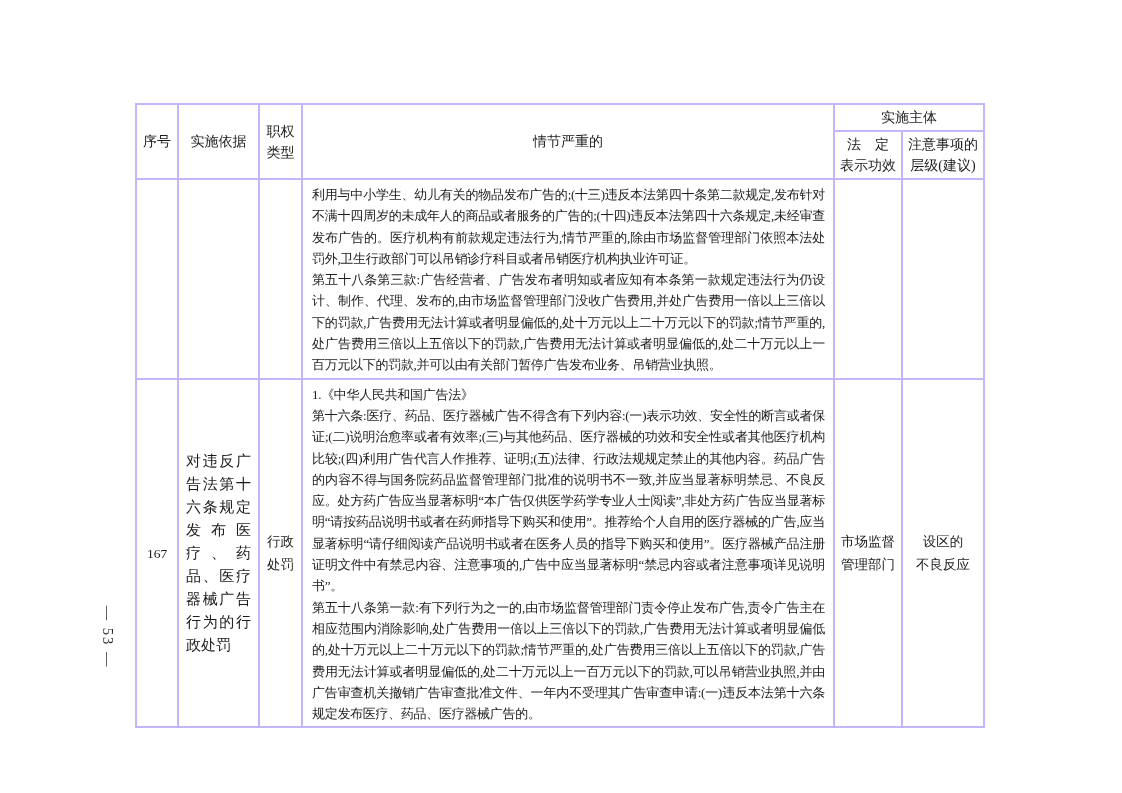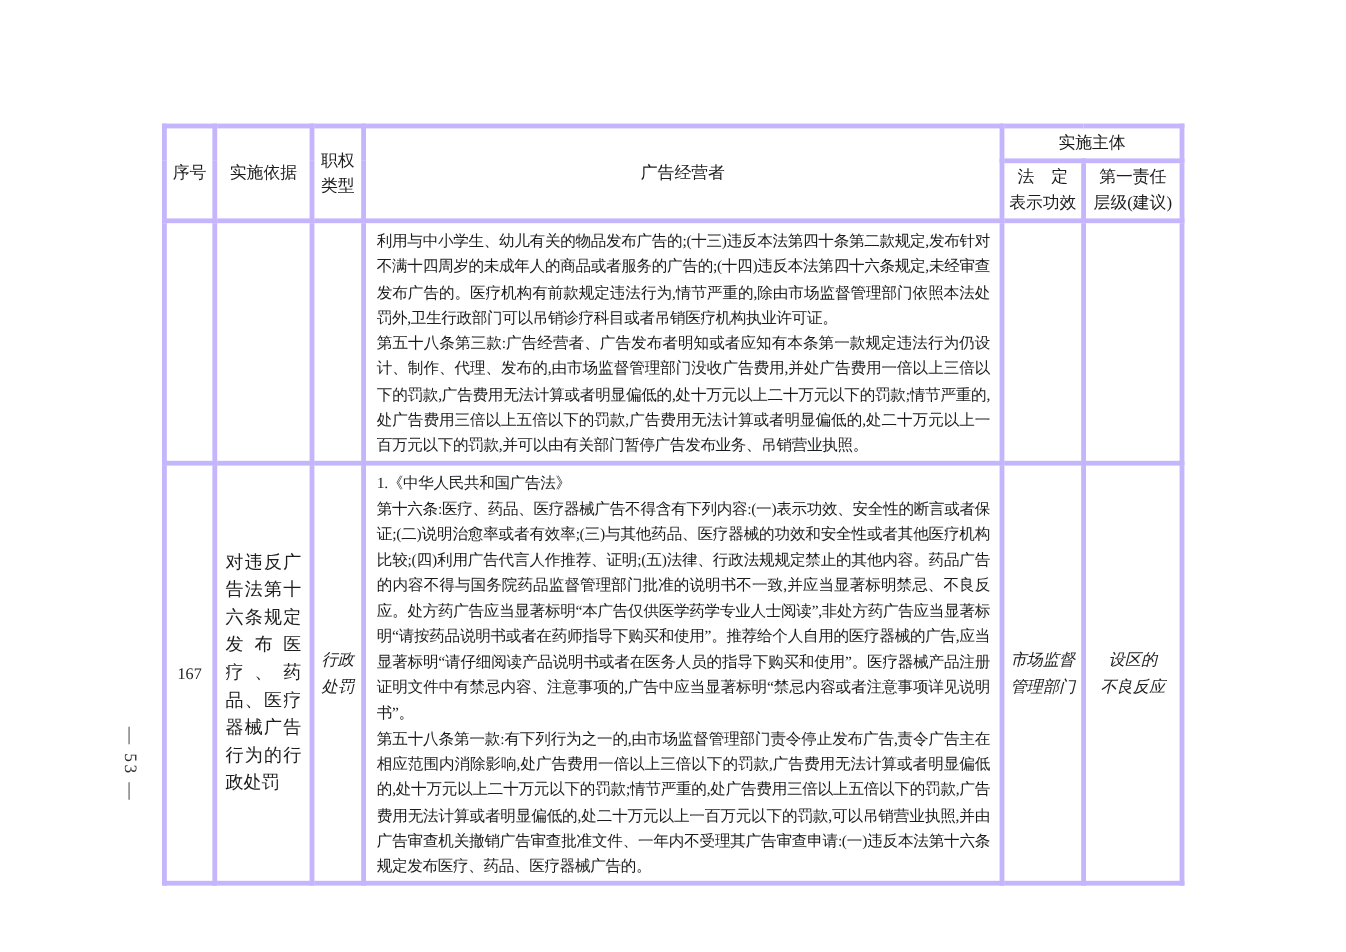--- a/index.html
+++ b/index.html
@@ -33,21 +33,21 @@
   table.doc-table {
     position: absolute;
     left: 135px;
     top: 103px;
     width: 848px;
     border-collapse: collapse;
     table-layout: fixed;
     border: 2px solid #151515;
   }
   .doc-table th, .doc-table td {
-    border: 4px solid #c4b5fd;
+    border: 2px solid #c4b5fd;
     padding: 2px 4px;
     font-weight: normal;
     vertical-align: middle;
     text-align: center;
     font-size: 14px;
     line-height: 21px;
     overflow: hidden;
   }
   .doc-table tr.hdr-a { height: 27px; }
   .doc-table tr.hdr-b { height: 47px; }
@@ -67,21 +67,20 @@
     white-space: normal;
     text-align: justify;
     font-size: 15px;
     line-height: 23px;
     padding: 2px 7px;
   }
   td.small-center {
     white-space: pre-line;
     font-size: 13.5px;
     line-height: 23px;
-    font-style: italic;
   }
   td.serial { font-size: 13.5px; }
 </style>
 </head>
 <body>
 
 <div class="page">
 
   <div class="page-number">— 53 —</div>
 
@@ -93,27 +92,27 @@
       <col style="width:532px">
       <col style="width:68px">
       <col style="width:82px">
     </colgroup>
     <thead>
       <tr class="hdr-a">
         <th rowspan="2">序号</th>
         <th rowspan="2">实施依据</th>
         <th rowspan="2" class="ml">职权
 类型</th>
-        <th rowspan="2">广告经营者</th>
+        <th rowspan="2">情节严重的</th>
         <th colspan="2">实施主体</th>
       </tr>
       <tr class="hdr-b">
         <th class="ml">法　定
 表示功效</th>
-        <th class="ml">第一责任
+        <th class="ml">注意事项的
 层级(建议)</th>
       </tr>
     </thead>
     <tbody>
       <tr class="row-cont">
         <td class="serial"></td>
         <td class="item-name"></td>
         <td class="small-center"></td>
         <td class="basis">利用与中小学生、幼儿有关的物品发布广告的;(十三)违反本法第四十条第二款规定,发布针对不满十四周岁的未成年人的商品或者服务的广告的;(十四)违反本法第四十六条规定,未经审查发布广告的。医疗机构有前款规定违法行为,情节严重的,除由市场监督管理部门依照本法处罚外,卫生行政部门可以吊销诊疗科目或者吊销医疗机构执业许可证。
 第五十八条第三款:广告经营者、广告发布者明知或者应知有本条第一款规定违法行为仍设计、制作、代理、发布的,由市场监督管理部门没收广告费用,并处广告费用一倍以上三倍以下的罚款,广告费用无法计算或者明显偏低的,处十万元以上二十万元以下的罚款;情节严重的,处广告费用三倍以上五倍以下的罚款,广告费用无法计算或者明显偏低的,处二十万元以上一百万元以下的罚款,并可以由有关部门暂停广告发布业务、吊销营业执照。</td>

